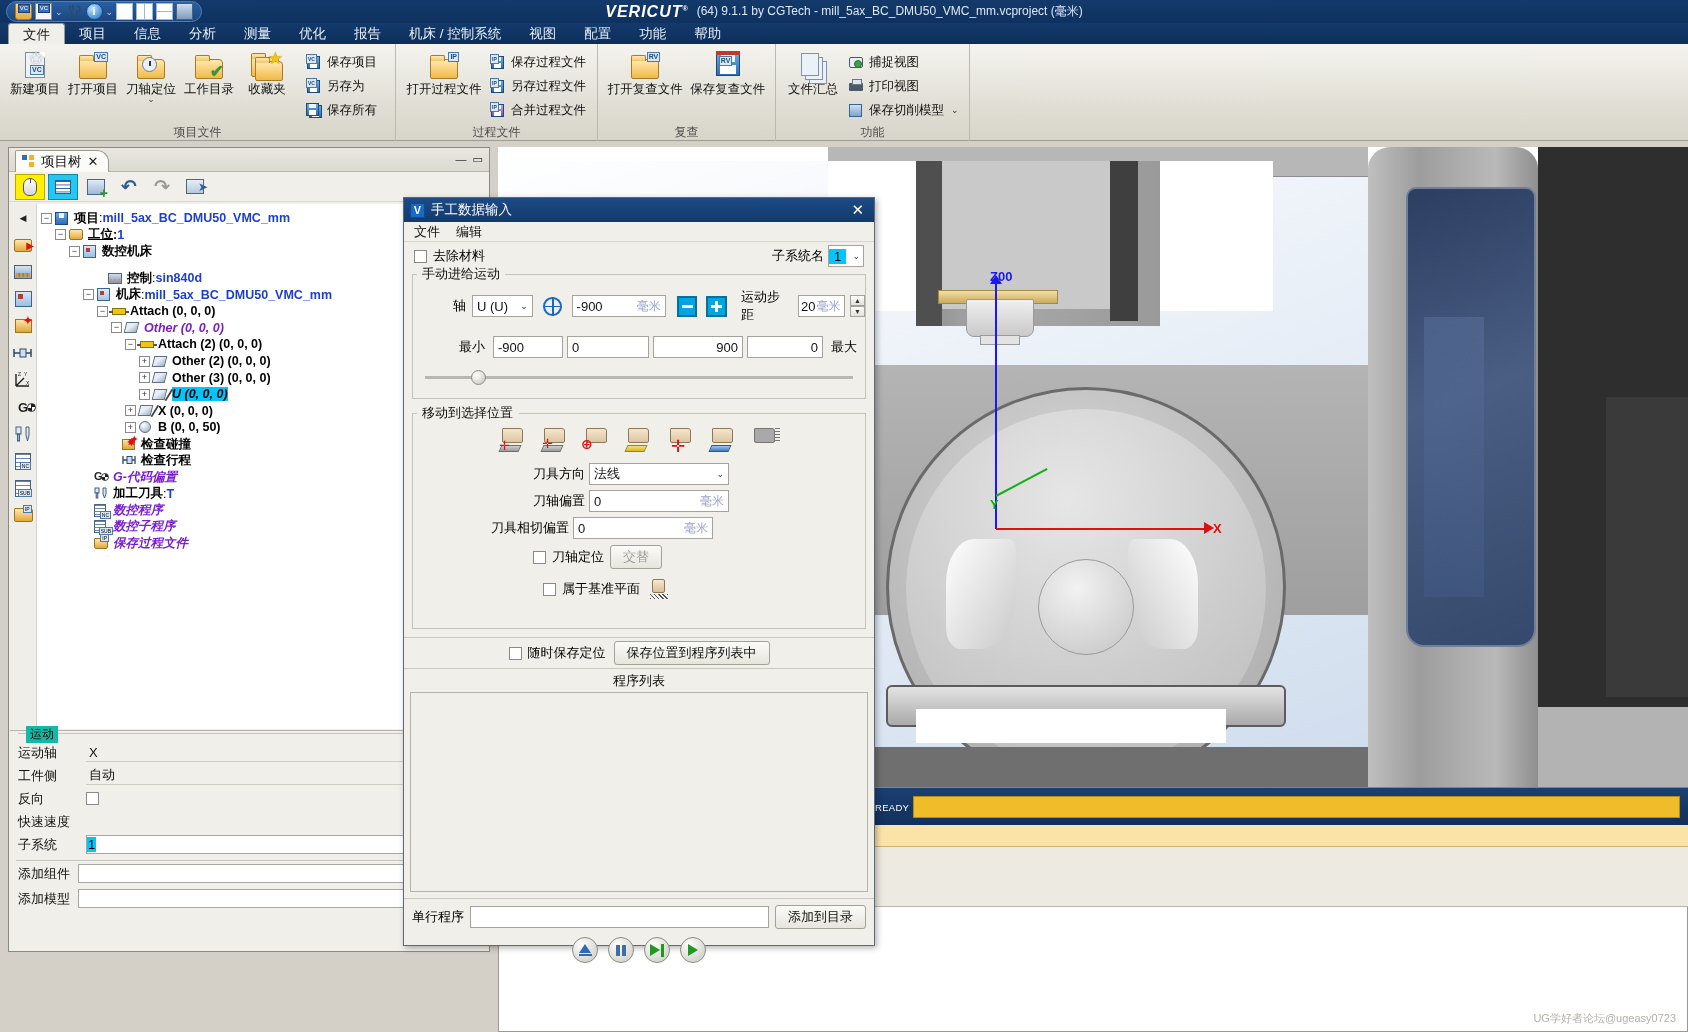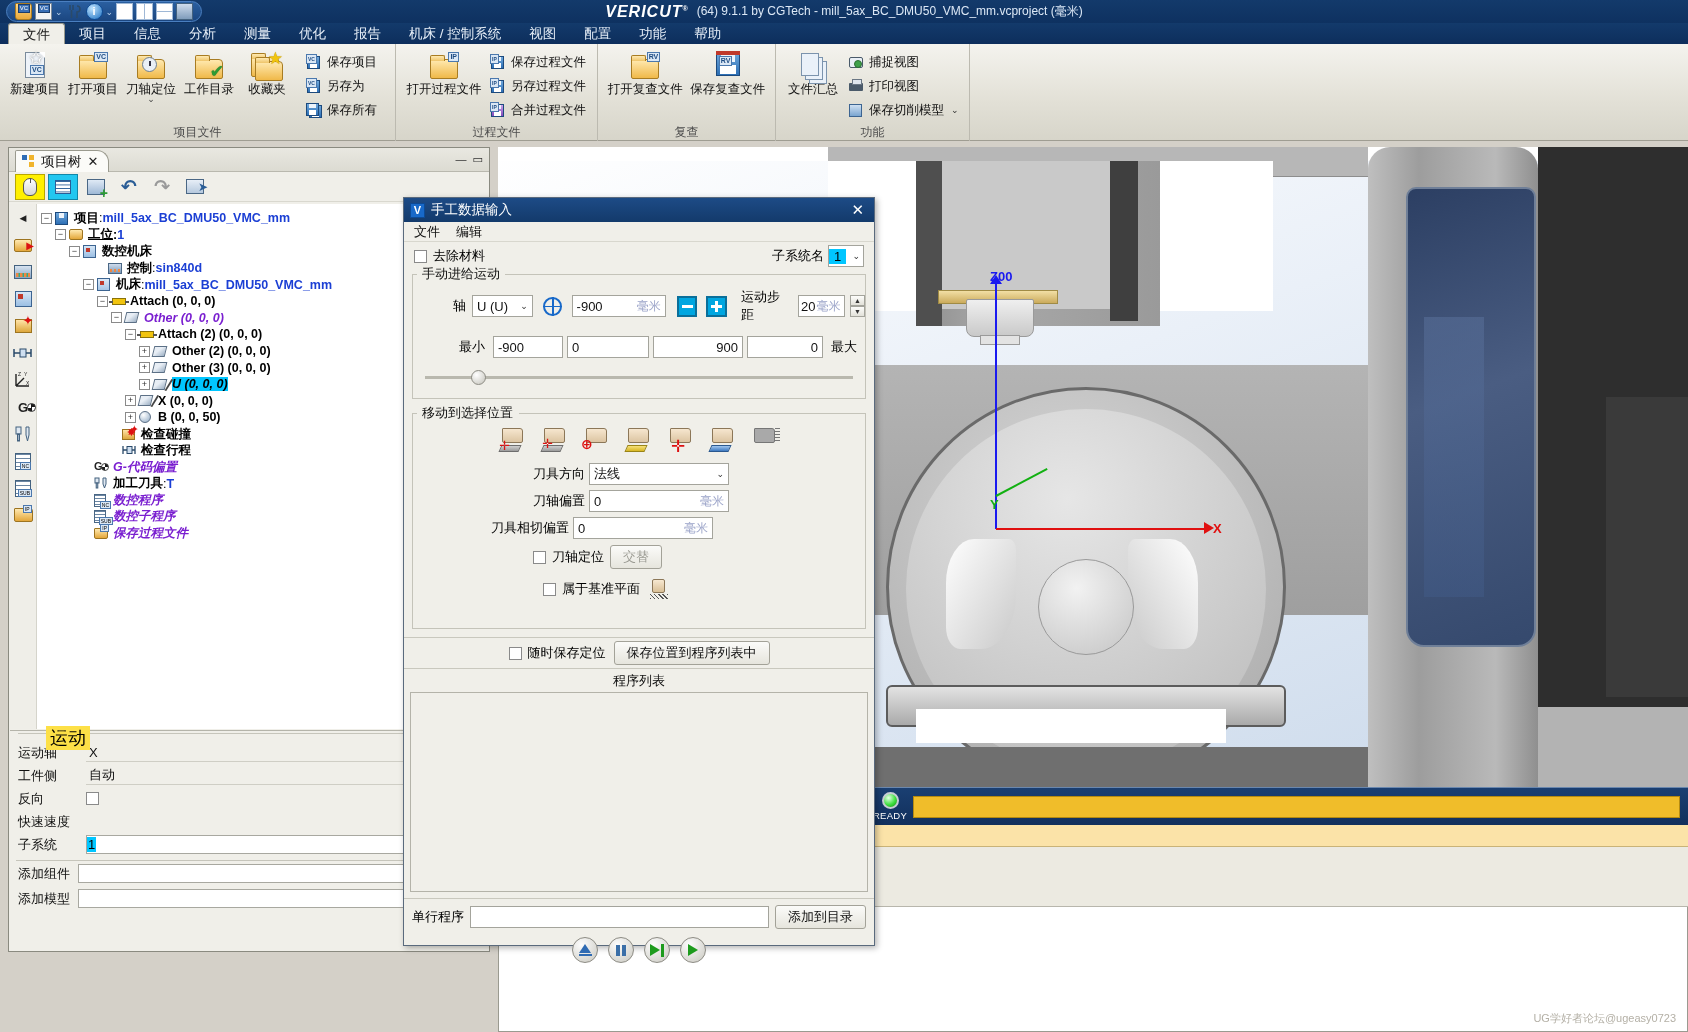--- a/index.html
+++ b/index.html
@@ -277,21 +277,21 @@
   .plabel{ width:68px; font-size:13px; color:#111; }
   .pfield{
     flex:1; height:19px; background:#fff; border:1px solid #a8a8a0; font-size:13px;
     padding:1px 3px; color:#111; margin-right:10px; display:flex; align-items:center;
   }
   .pfield.flat{ background:#f0efe9; border:none; border-bottom:1px solid #cfcec5;}
   .pcheck{ width:13px;height:13px;border:1px solid #8a8a8a;background:#fff;}
   .pcheck.on{ position:relative; }
   .pcheck.on:after{ content:"✔"; position:absolute; left:1px; top:-3px; font-size:12px; color:#1b4f9b;}
   .gbox{ margin:2px 8px 0 8px; border-top:1px solid #c6c5bb; position:relative; height:8px;}
-  .gbox span{ position:absolute; left:8px; top:-8px; background:#fde047; padding:0 4px; font-size:18px;margin-left:20px;}
+  .gbox span{ position:absolute; left:8px; top:-8px; background:#14b8a6; padding:0 4px; font-size:12px;}
   .btn{
     background:linear-gradient(#fbfbf9,#e6e5dd); border:1px solid #a3a298; border-radius:3px;
     font-size:13px; padding:2px 12px; color:#111; cursor:default;
   }
   .selcyan{ background:#00c6ff; color:#000; padding:0 1px; }
 
   
   #viewport{
     position:absolute; left:498px; top:147px; width:1190px; height:640px;
     overflow:hidden; background:linear-gradient(160deg,#ffffff 0%,#eaf0f8 40%,#c9d8ea 100%);
@@ -348,21 +348,21 @@
       transform:rotate(-28deg); transform-origin:left center;}
   #zoo{ position:absolute; left:492px; top:122px; color:#1a1af0; font-size:13px; font-weight:bold;}
 
   
   #statusbar{
     position:absolute; left:498px; top:787px; width:1190px; height:38px;
     background:linear-gradient(#1a3f72,#12305c); border-top:1px solid #6a87ad;
     display:flex; align-items:center;
   }
   #statusbar .dash{ width:34px; height:2px; background:#9fb7d4; margin-left:10px;}
-  .lampcell{ display:flex; flex-direction:column; align-items:center; width:38px; }
+  .lampcell{ display:flex; align-items:center; width:38px; }
   .lamp{
     width:17px;height:17px;border-radius:50%;
     background:radial-gradient(circle at 35% 30%,#bfeabf,#1f7a1f 70%, #0c3d0c);
     border:2px solid #c7cdd4;
   }
   .lamp.on{ background:radial-gradient(circle at 35% 30%,#e8ffe8,#3ee03e 55%,#138013); }
   .lamp.off{ background:radial-gradient(circle at 35% 30%,#6d9b6d,#14471a 70%,#0a2d0e); }
   .lamp.red{ background:radial-gradient(circle at 35% 30%,#ffd2d2,#ea2020 55%,#8a0b0b); }
   .lampcell .cap{ font-size:9.5px; color:#ffffff; margin-top:1px; letter-spacing:.3px;}
   .vsep{ width:1px; height:22px; background:#7e9ac0; }
@@ -919,21 +919,21 @@
     </div>
 
     <div class="trow" style="padding-left:28px;">
       <span class="exp">−</span>
       <span class="ticon">
           <span class="g-mach" style="position:absolute;"></span>
         </span>
       <span class="bold">数控机床</span>
     </div>
 
-    <div class="trow" style="padding-left:56px;">
+    <div class="trow" style="padding-left:56px;margin-top:10px;">
       <span class="dots"></span>
       <span class="ticon">
           <span class="g-ctrl" style="position:absolute;"></span>
         </span>
       <span class="bold">控制</span>
         <span> : </span>
         <span class="bold blu">sin840d</span>
     </div>
 
     <div class="trow" style="padding-left:42px;">

